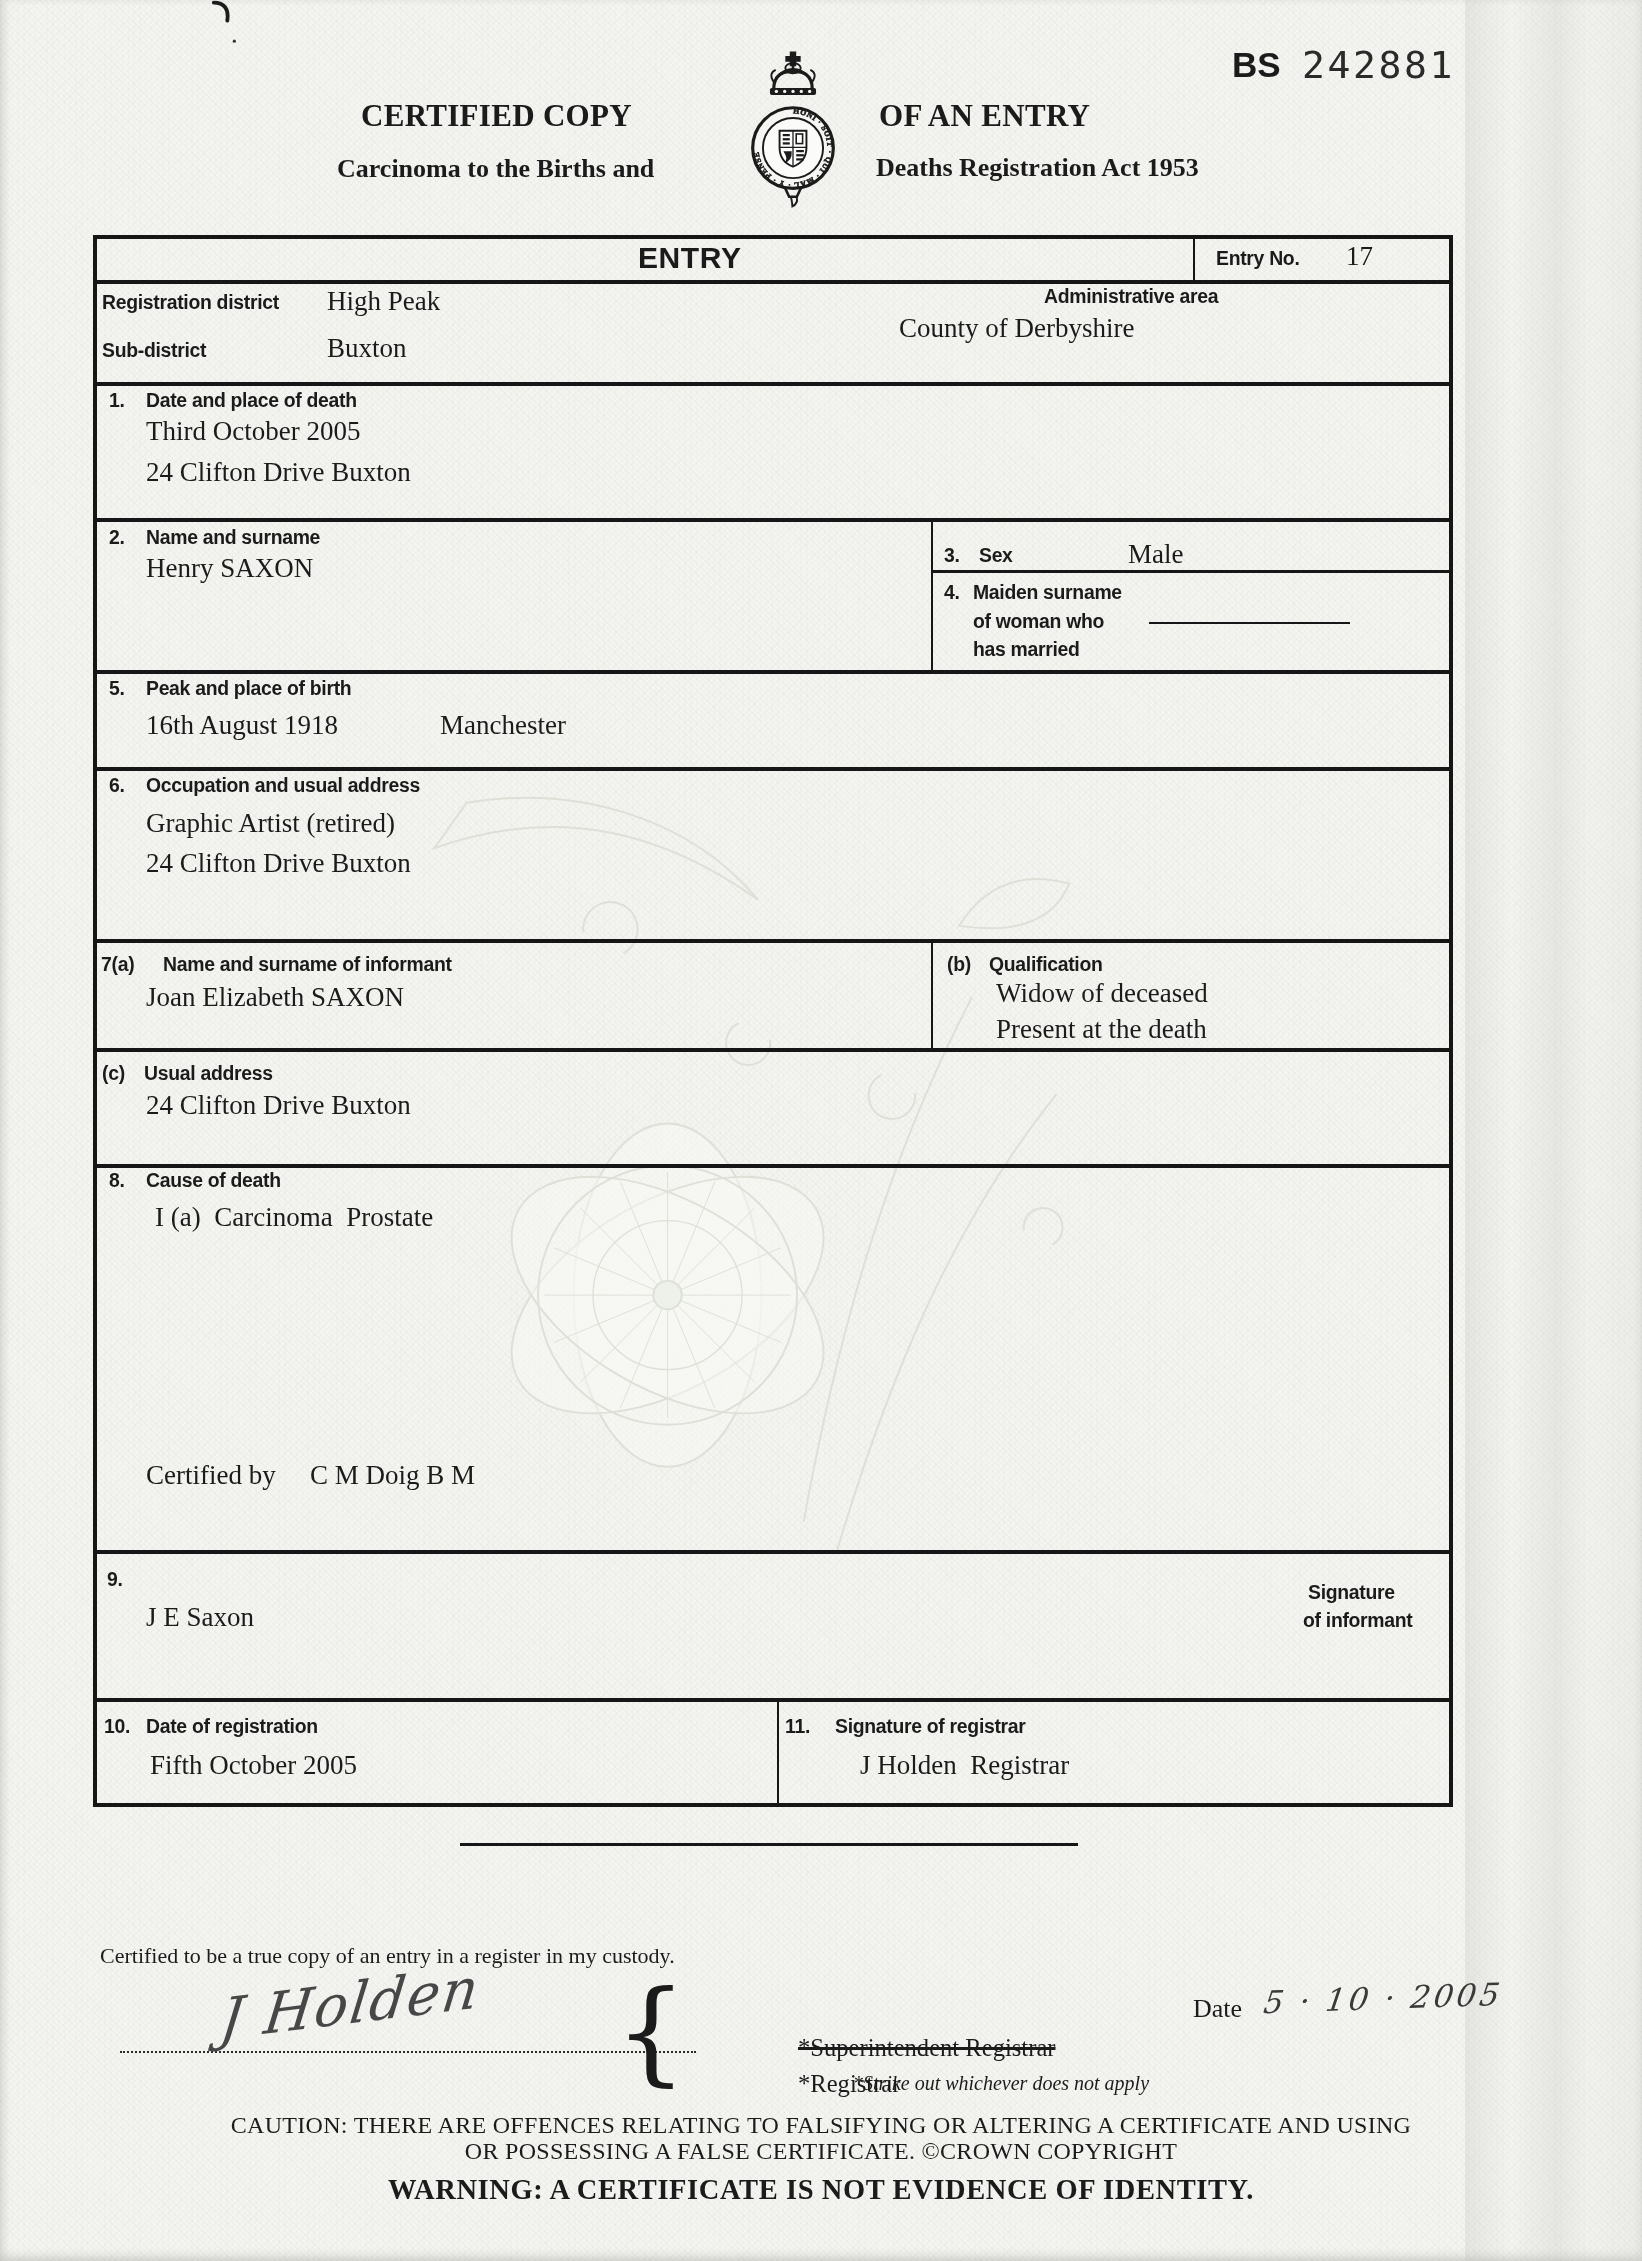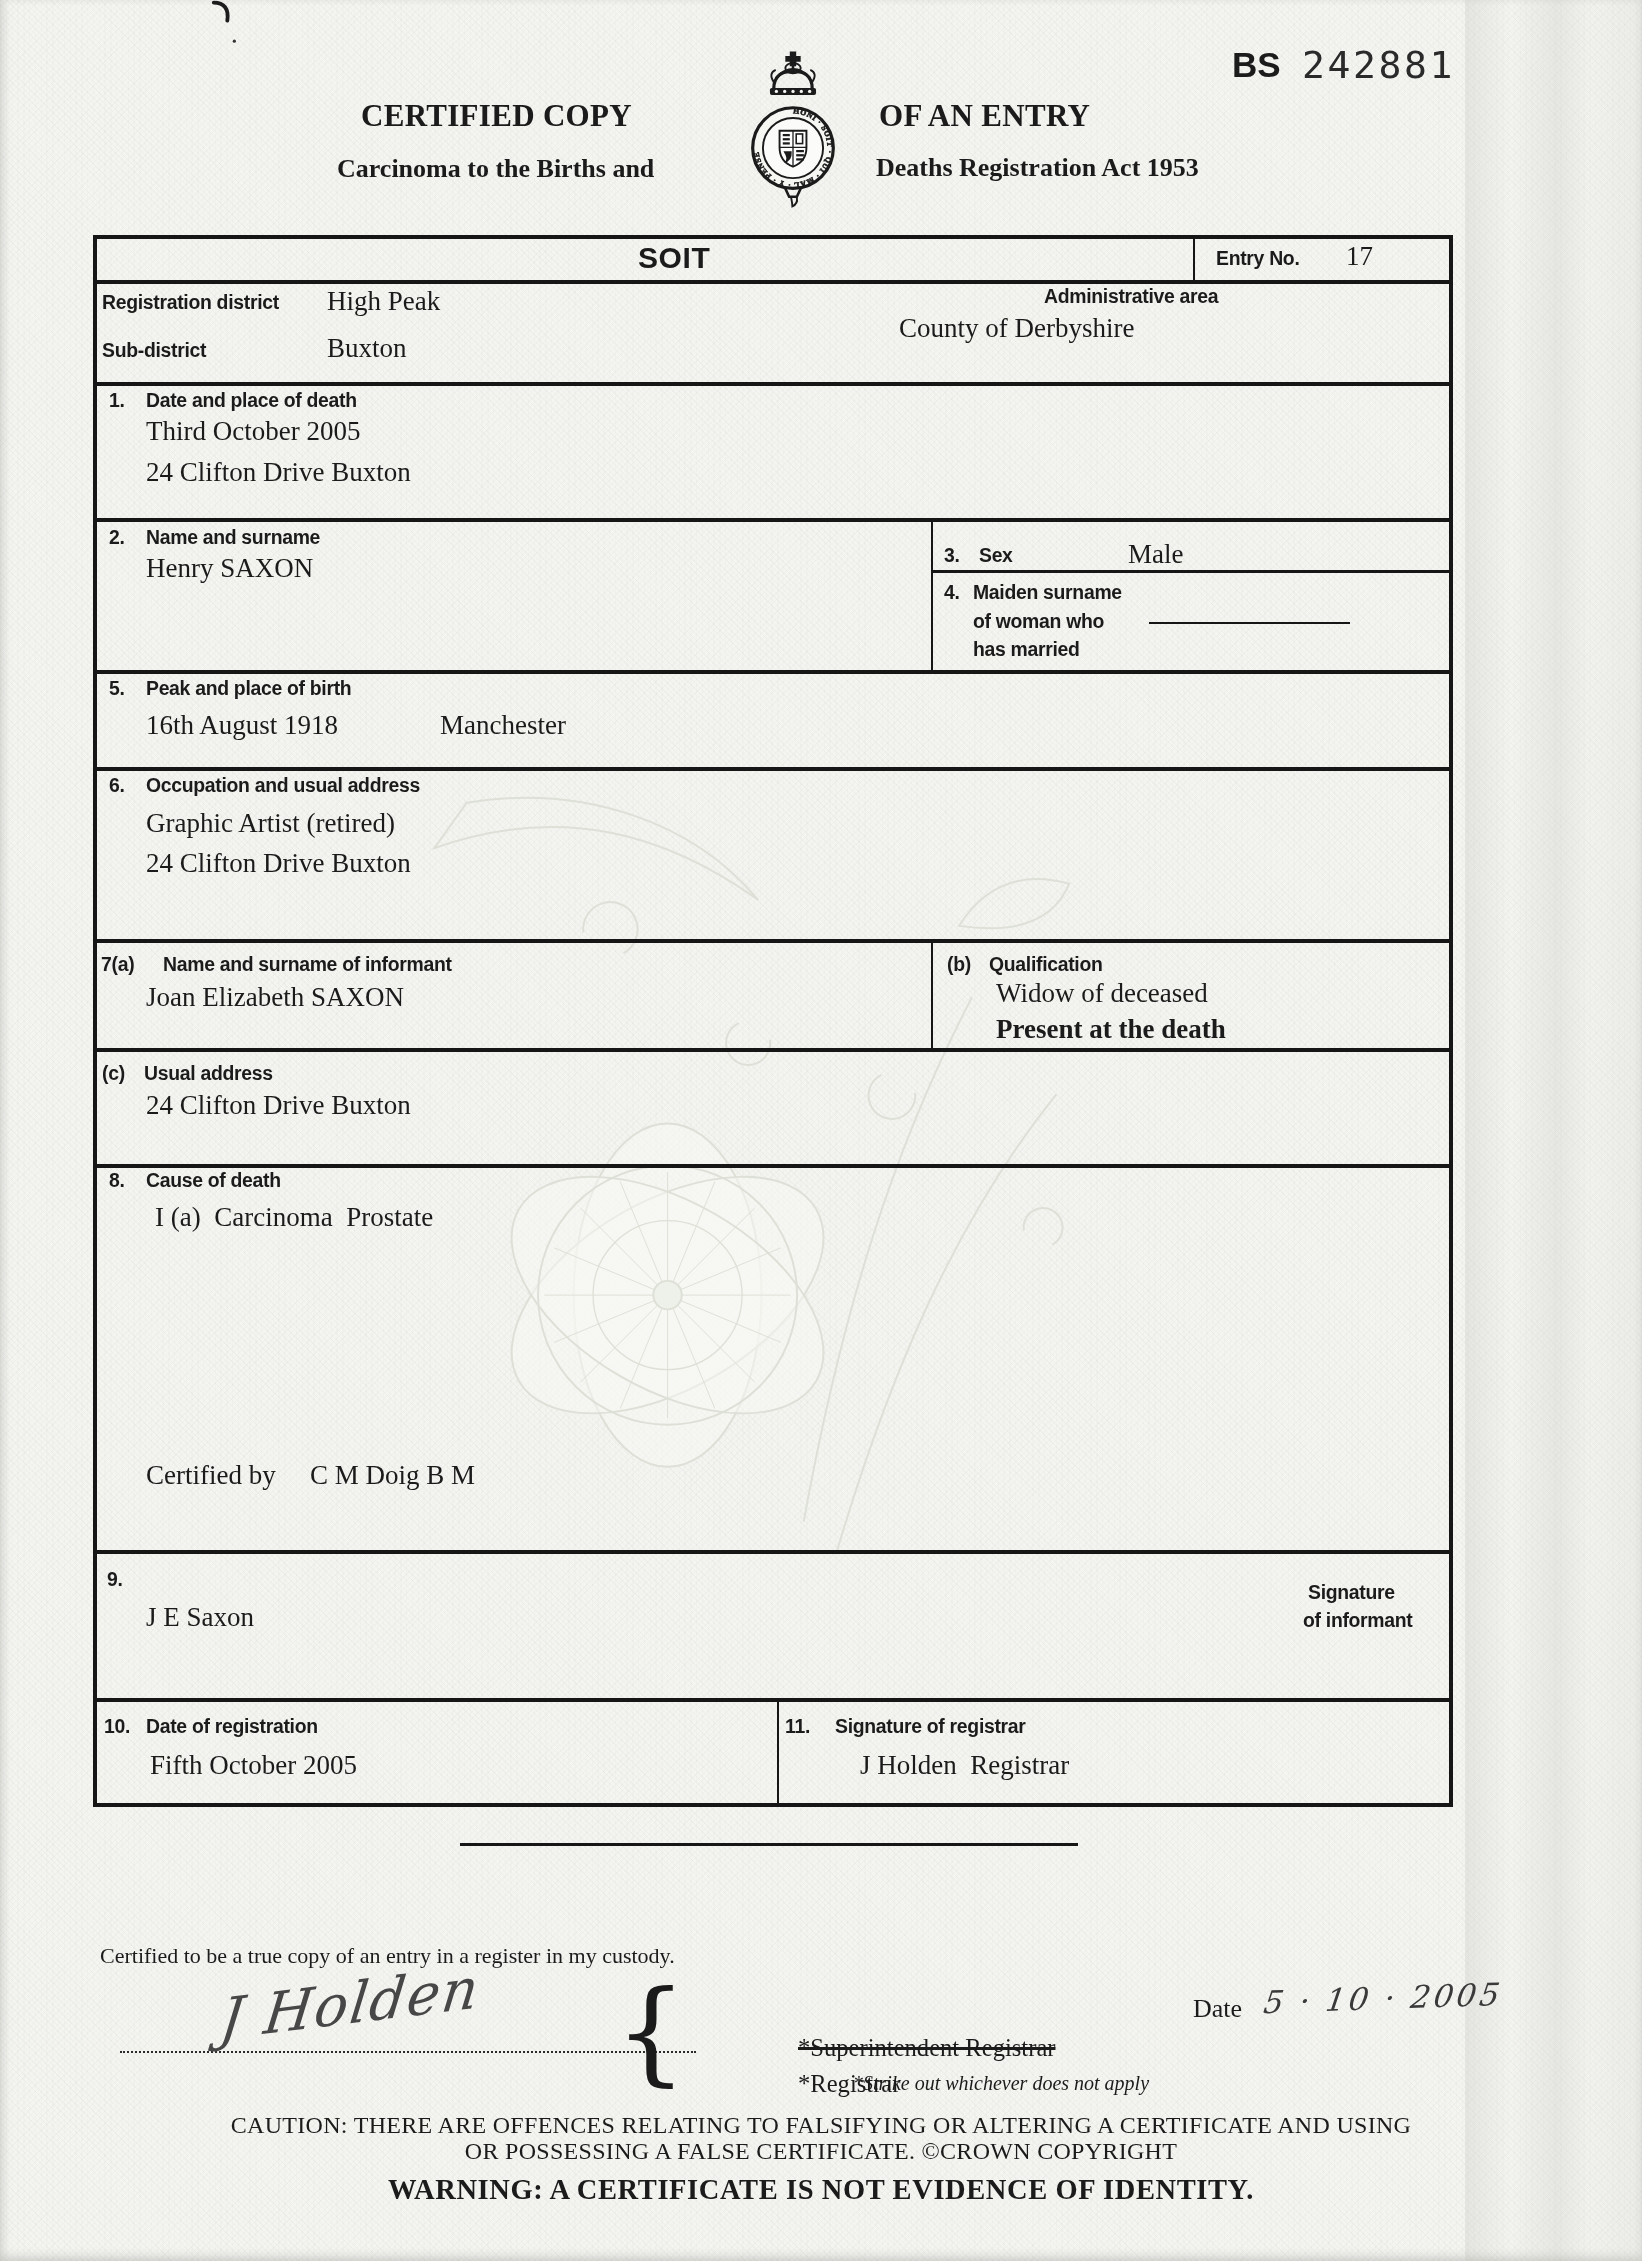--- a/index.html
+++ b/index.html
@@ -140,21 +140,21 @@
   <div class="hline" style="top:1164px;"></div>
   <div class="hline" style="top:1550px;"></div>
   <div class="hline" style="top:1698px;"></div>
   <div class="hline" style="top:570px;left:931px;width:521px;height:3.2px;"></div>
 
   <div class="vline" style="left:1193px;top:235px;height:45px;"></div>
   <div class="vline" style="left:931px;top:518px;height:152px;"></div>
   <div class="vline" style="left:931px;top:939px;height:109px;"></div>
   <div class="vline" style="left:777px;top:1698px;height:109px;"></div>
 
-  <span class="sp death" style="left:638px;top:241px;">SOIT</span>
+  <span class="sp death" style="left:638px;top:241px;">ENTRY</span>
   <span class="sp lbl" style="left:1216px;top:247px;">Entry No.</span>
   <span class="sp val" style="left:1346px;top:241px;">17</span>
 
   <span class="sp lbl" style="left:102px;top:291px;">Registration district</span>
   <span class="sp val" style="left:327px;top:286px;">High Peak</span>
   <span class="sp lbl" style="left:1044px;top:285px;">Administrative area</span>
   <span class="sp val" style="left:899px;top:313px;">County of Derbyshire</span>
   <span class="sp lbl" style="left:102px;top:339px;">Sub-district</span>
   <span class="sp val" style="left:327px;top:333px;">Buxton</span>
 
@@ -187,21 +187,21 @@
   <span class="sp val" style="left:146px;top:808px;">Graphic Artist (retired)</span>
   <span class="sp val" style="left:146px;top:848px;">24 Clifton Drive Buxton</span>
 
   <span class="sp lbl" style="left:101px;top:953px;">7(a)</span>
   <span class="sp lbl" style="left:163px;top:953px;">Name and surname of informant</span>
   <span class="sp val" style="left:146px;top:982px;">Joan Elizabeth SAXON</span>
 
   <span class="sp lbl" style="left:947px;top:953px;">(b)</span>
   <span class="sp lbl" style="left:989px;top:953px;">Qualification</span>
   <span class="sp val" style="left:996px;top:978px;">Widow of deceased</span>
-  <span class="sp val" style="left:996px;top:1014px;font-weight:bold;">Present at the death</span>
+  <span class="sp val" style="left:996px;top:1014px;">Present at the death</span>
 
   <span class="sp lbl" style="left:102px;top:1062px;">(c)</span>
   <span class="sp lbl" style="left:144px;top:1062px;">Usual address</span>
   <span class="sp val" style="left:146px;top:1090px;">24 Clifton Drive Buxton</span>
 
   <span class="sp lbl" style="left:109px;top:1169px;">8.</span>
   <span class="sp lbl" style="left:146px;top:1169px;">Cause of death</span>
   <span class="sp val" style="left:155px;top:1202px;">I (a)  Carcinoma  Prostate</span>
   <span class="sp val" style="left:146px;top:1460px;">Certified by</span>
   <span class="sp val" style="left:310px;top:1460px;">C M Doig B M</span>

